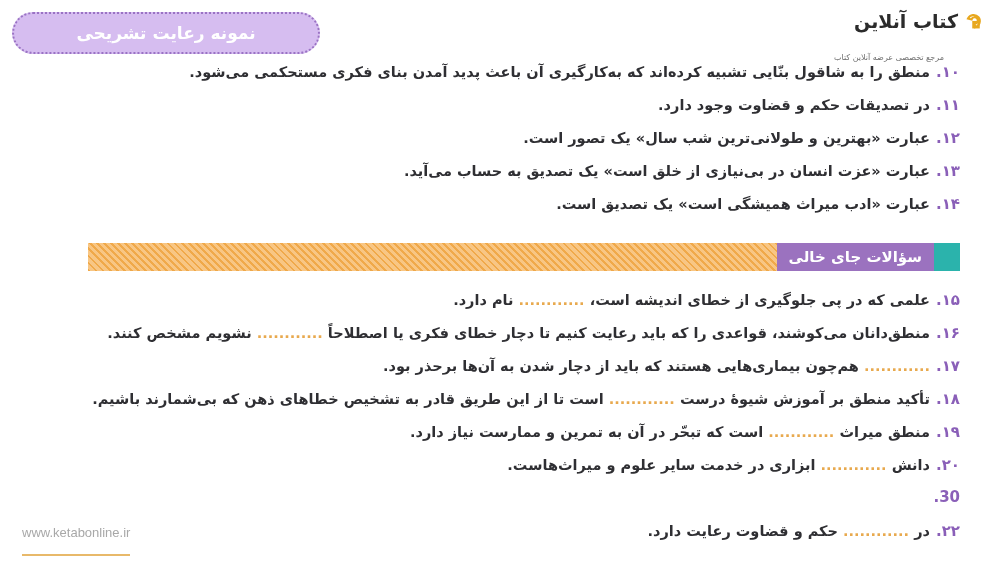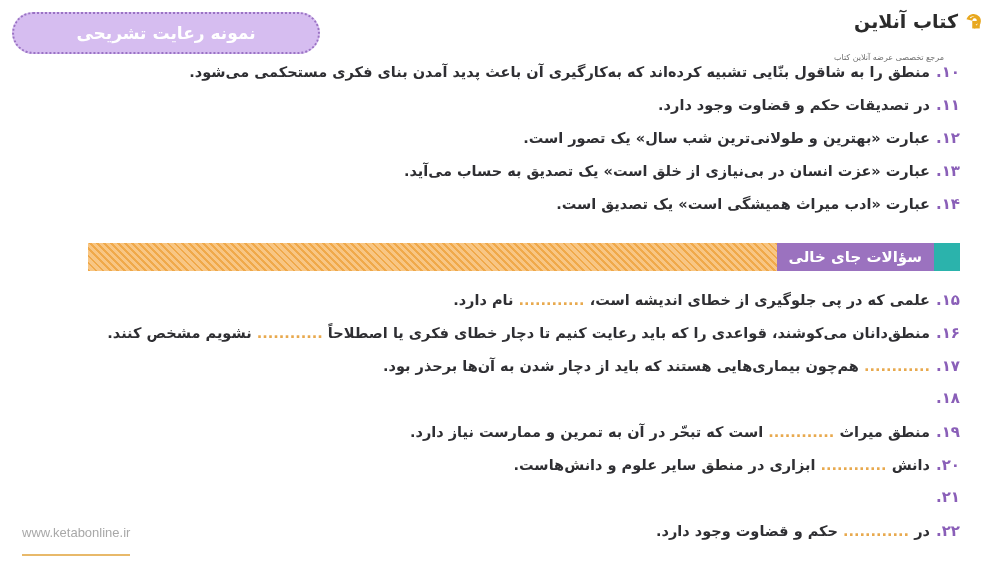--- a/index.html
+++ b/index.html
@@ -231,33 +231,34 @@
     <div class="qrow">
       <span class="qnum">۱۶.</span>
       <span class="qtext"><span>منطق‌دانان می‌کوشند، قواعدی را که باید رعایت کنیم تا دچار خطای فکری یا اصطلاحاً </span><span class="blank">............</span><span> نشویم مشخص کنند.</span></span>
     </div>
     <div class="qrow">
       <span class="qnum">۱۷.</span>
       <span class="qtext"><span class="blank">............</span><span> هم‌چون بیماری‌هایی هستند که باید از دچار شدن به آن‌ها برحذر بود.</span></span>
     </div>
     <div class="qrow">
       <span class="qnum">۱۸.</span>
+      <span class="qtext"><span>تأکید منطق بر آموزش شیوهٔ درست </span><span class="blank">............</span><span> است تا از این طریق قادر به تشخیص خطاهای ذهن که بی‌شمارند باشیم.</span></span>
     </div>
     <div class="qrow">
       <span class="qnum">۱۹.</span>
       <span class="qtext"><span>منطق میراث </span><span class="blank">............</span><span> است که تبحّر در آن به تمرین و ممارست نیاز دارد.</span></span>
     </div>
     <div class="qrow">
       <span class="qnum">۲۰.</span>
-      <span class="qtext"><span>دانش </span><span class="blank">............</span><span> ابزاری در منطق سایر علوم و دانش‌هاست.</span></span>
-    </div>
-    <div class="qrow">
-      <span class="qnum">۲۱.</span>
+      <span class="qtext"><span>دانش </span><span class="blank">............</span><span> ابزاری در خدمت سایر علوم و میراث‌هاست.</span></span>
+    </div>
+    <div class="qrow">
+      <span class="qnum">30.</span>
     </div>
     <div class="qrow">
       <span class="qnum">۲۲.</span>
-      <span class="qtext"><span>در </span><span class="blank">............</span><span> حکم و قضاوت وجود دارد.</span></span>
+      <span class="qtext"><span>در </span><span class="blank">............</span><span> حکم و قضاوت رعایت دارد.</span></span>
     </div>
   </div>
 
   <div class="footer-url">www.ketabonline.ir</div>
 
 </div>
 
 </body></html>

